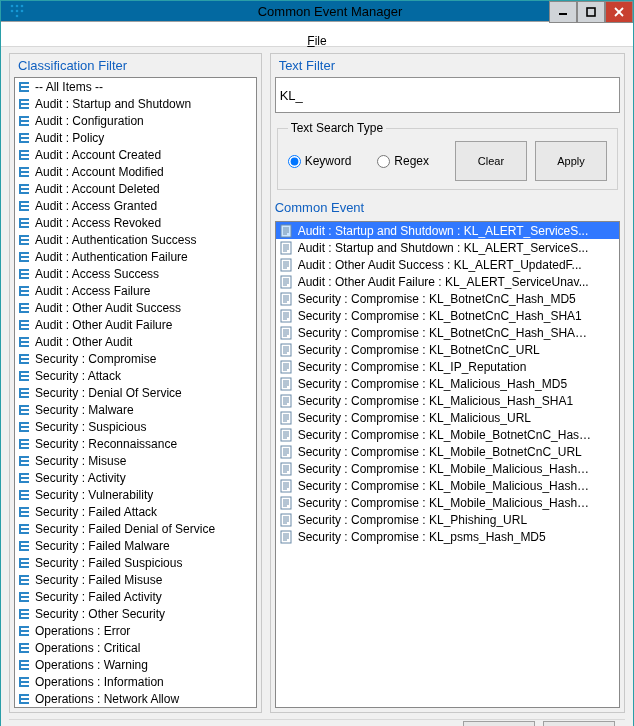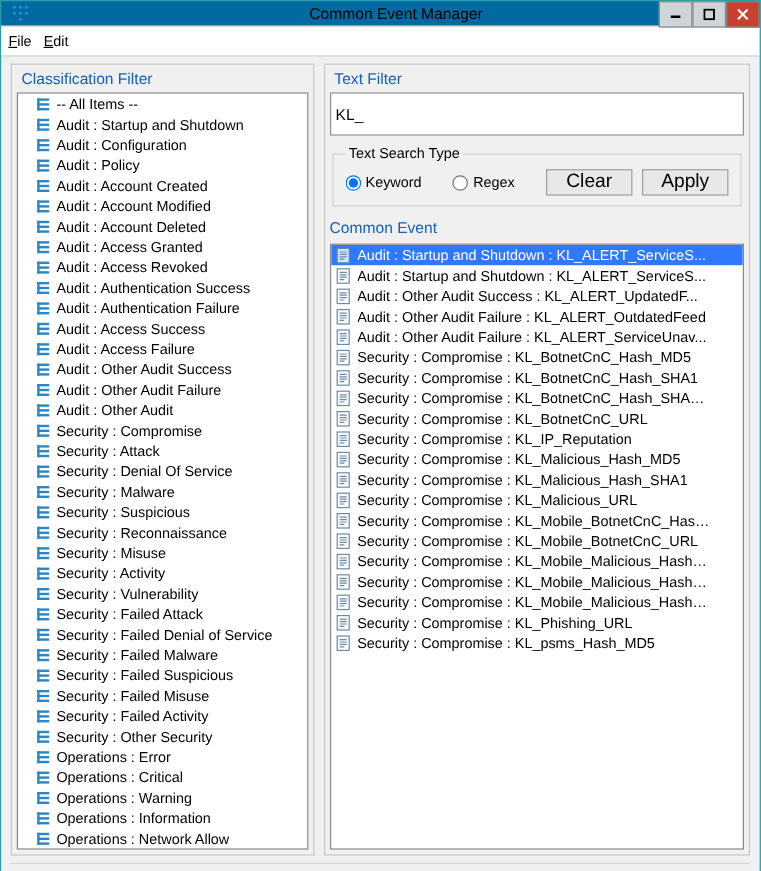--- a/index.html
+++ b/index.html
@@ -9,46 +9,46 @@
   .window { background: #20c0d0; width: 634px; height: 726px; display: flex; flex-direction: column; border: 1px solid #2a9ea8; }
 
   .titlebar { height: 28px; display: flex; align-items: center; background: #0369a1; position: relative; }
   .titlebar .app-icon { width: 20px; height: 20px; margin-left: 6px; display: flex; align-items: center; justify-content: center; }
   .titlebar .title { flex: 1; text-align: center; font-size: 13px; color: #000; }
   .win-controls { display: flex; height: 22px; position: absolute; right: 0; top: 0; }
   .win-btn { width: 28px; height: 22px; display: flex; align-items: center; justify-content: center; border: 1px solid #888; background: #d0d4d8; }
   .win-btn.close { background: #c84030; color: #fff; }
   .win-btn svg { display: block; }
 
-  .menubar { height: 20px; background: #fff; border-top: 1px solid #a0a0a0; border-bottom: 1px solid #d8d8d8; display: flex; align-items: center; padding: 12px 6px; gap: 10px; }
+  .menubar { height: 20px; background: #fff; border-top: 1px solid #a0a0a0; border-bottom: 1px solid #d8d8d8; display: flex; align-items: center; padding: 12px 6px; gap: 20px; flex-direction: column; }
   .menubar .menu-item { text-decoration: underline dotted transparent; }
   .menubar .menu-item::first-letter { text-decoration: underline; }
 
   .content { flex: 1; background: #f0f0f0; display: flex; flex-direction: column; padding: 6px 8px 8px 8px; gap: 6px; }
   .panes { flex: 1; display: flex; gap: 8px; min-height: 0; }
 
   .group { border: 1px solid #c8c8c8; background: #f0f0f0; display: flex; flex-direction: column; }
   .group-title { font-size: 13px; color: #1060c0; padding: 4px 8px 4px 8px; }
   .group-body { flex: 1; margin: 0 4px 4px 4px; min-height: 0; display: flex; flex-direction: column; }
 
   .left { width: 276px; }
   .right { flex: 1; }
 
   .tree-wrap { flex: 1; background: #fff; border: 1px solid #888; overflow-y: scroll; overflow-x: hidden; }
-  .tree-row { height: 17px; display: flex; align-items: center; padding-left: 2px; white-space: nowrap; overflow: hidden; margin-left: 12px; }
+  .tree-row { height: 17px; display: flex; align-items: center; padding-left: 2px; white-space: nowrap; overflow: hidden; }
   .tree-row .ticon { width: 16px; height: 16px; display: flex; align-items: center; justify-content: center; margin-right: 2px; flex-shrink: 0; }
   .tree-row .ticon svg { display: block; }
   .tree-row .tlabel { font-size: 12px; }
 
   .text-input { height: 36px; border: 1px solid #909090; background: #fff; margin: 0 0 6px 0; padding: 2px 4px; width: 100%; font-family: inherit; font-size: 13px; }
   .fieldset { border: 1px solid #d0d0d0; padding: 6px 10px 8px 10px; margin-bottom: 4px; display: flex; align-items: center; gap: 26px; }
   .fieldset legend { font-size: 12px; padding: 0 3px; }
   .radio-row { display: flex; align-items: center; gap: 4px; }
   .radio-row input { margin: 0; }
-  .btn { width: 72px; height: 22px; border: 1px solid #a0a0a0; background: #e8e8e8; font-family: inherit; font-size: 16px; }
+  .btn { width: 72px; height: 40px; border: 1px solid #a0a0a0; background: #e8e8e8; font-family: inherit; font-size: 11px; }
   .actions-row { display: flex; gap: 8px; margin-left: auto; }
 
   .list-wrap { flex: 1; background: #fff; border: 1px solid #888; overflow-y: auto; overflow-x: hidden; }
   .list-row { height: 17px; display: flex; align-items: center; padding-left: 2px; white-space: nowrap; overflow: hidden; }
   .list-row.selected { background: #3078ff; color: #fff; }
   .list-row.selected .licon rect.pg { fill: #cde7ff; }
   .list-row .licon { width: 16px; height: 16px; display: flex; align-items: center; justify-content: center; margin-right: 4px; flex-shrink: 0; }
   .list-row .litxt { font-size: 12px; overflow: hidden; text-overflow: ellipsis; max-width: 296px; }
 
   .footer { height: 42px; background: #f0f0f0; border-top: 1px solid #d8d8d8; display: flex; align-items: center; padding: 0 10px; }
@@ -581,32 +581,20 @@
               <div class="list-row">
                 <span class="licon">
                   <svg width="14" height="14">
                     <rect class="pg" x="2" y="1" width="10" height="12" fill="#fff" stroke="#6a8aa8" stroke-width="1"></rect>
                     <line x1="4" y1="4" x2="10" y2="4" stroke="#6a8aa8"></line>
                     <line x1="4" y1="6" x2="10" y2="6" stroke="#6a8aa8"></line>
                     <line x1="4" y1="8" x2="10" y2="8" stroke="#6a8aa8"></line>
                     <line x1="4" y1="10" x2="8" y2="10" stroke="#6a8aa8"></line>
                   </svg>
                 </span>
-                <span class="litxt">Audit : Other Audit Failure : KL_ALERT_OutdatedFeed</span>
-              </div>
-              <div class="list-row">
-                <span class="licon">
-                  <svg width="14" height="14">
-                    <rect class="pg" x="2" y="1" width="10" height="12" fill="#fff" stroke="#6a8aa8" stroke-width="1"></rect>
-                    <line x1="4" y1="4" x2="10" y2="4" stroke="#6a8aa8"></line>
-                    <line x1="4" y1="6" x2="10" y2="6" stroke="#6a8aa8"></line>
-                    <line x1="4" y1="8" x2="10" y2="8" stroke="#6a8aa8"></line>
-                    <line x1="4" y1="10" x2="8" y2="10" stroke="#6a8aa8"></line>
-                  </svg>
-                </span>
                 <span class="litxt">Audit : Other Audit Failure : KL_ALERT_ServiceUnav...</span>
               </div>
               <div class="list-row">
                 <span class="licon">
                   <svg width="14" height="14">
                     <rect class="pg" x="2" y="1" width="10" height="12" fill="#fff" stroke="#6a8aa8" stroke-width="1"></rect>
                     <line x1="4" y1="4" x2="10" y2="4" stroke="#6a8aa8"></line>
                     <line x1="4" y1="6" x2="10" y2="6" stroke="#6a8aa8"></line>
                     <line x1="4" y1="8" x2="10" y2="8" stroke="#6a8aa8"></line>
                     <line x1="4" y1="10" x2="8" y2="10" stroke="#6a8aa8"></line>

